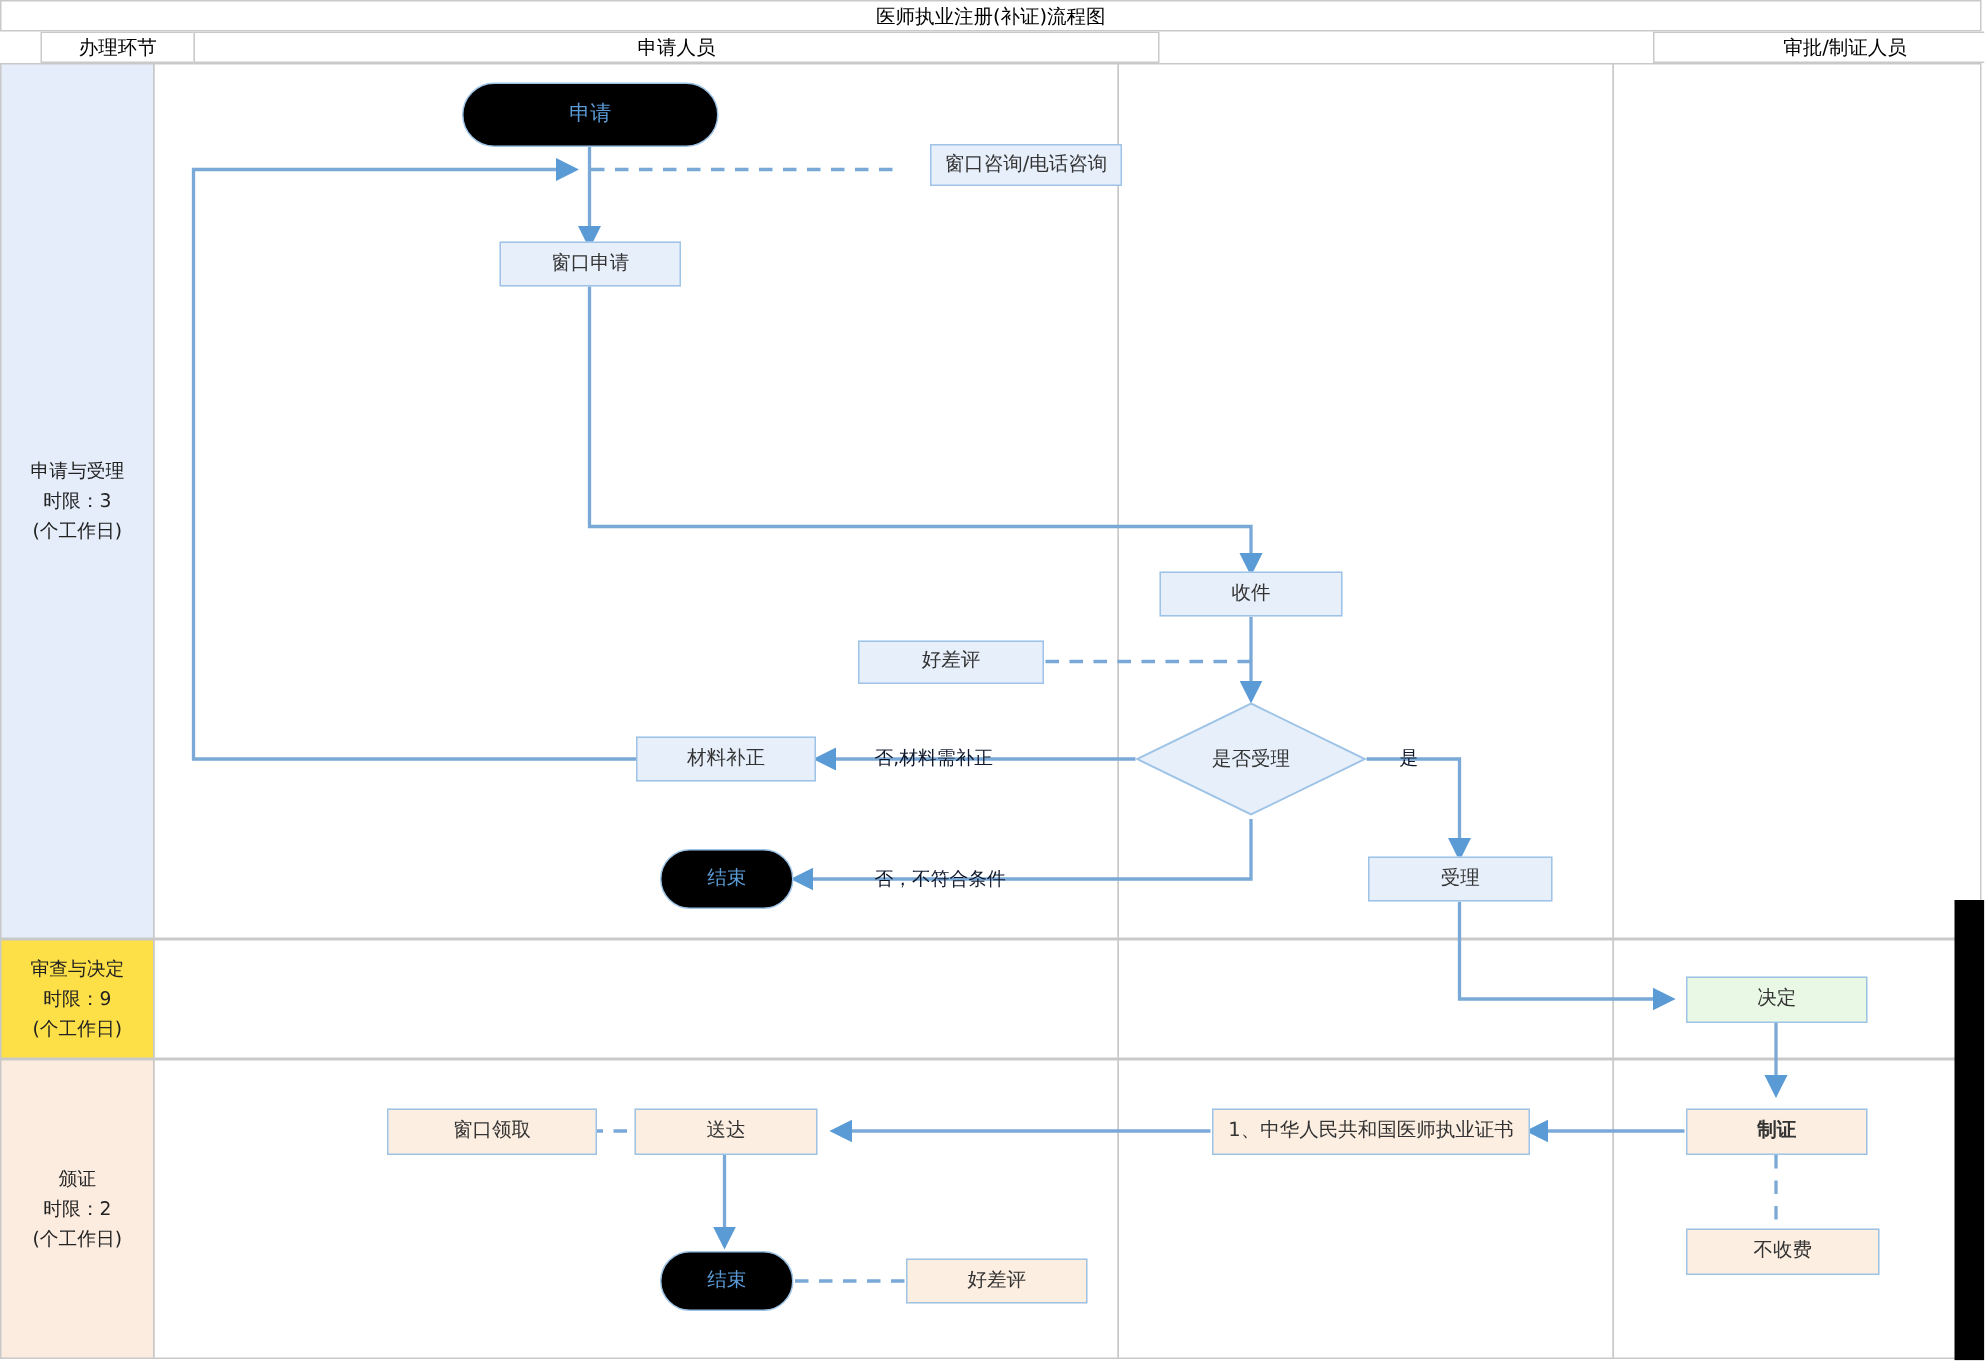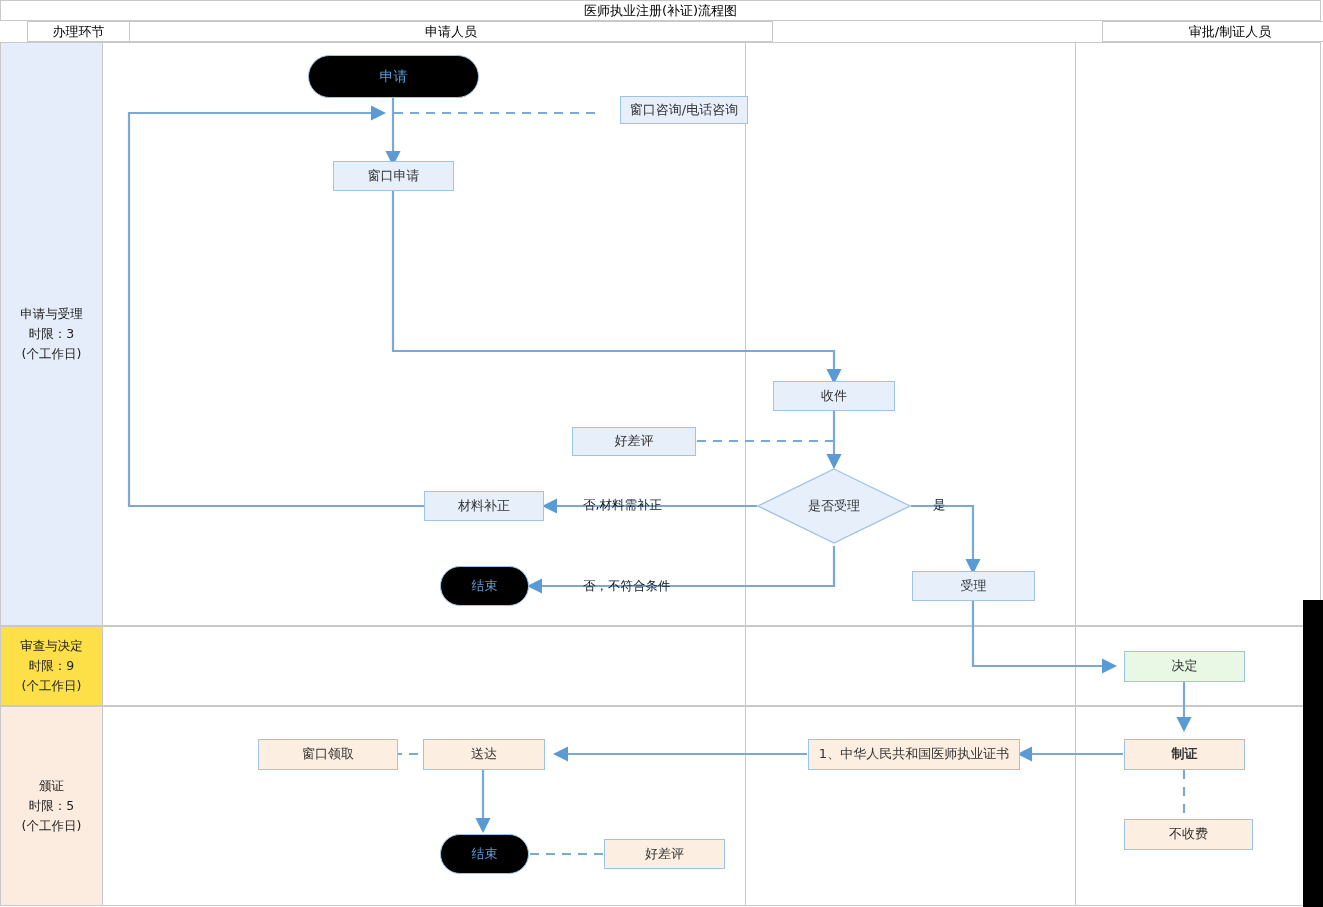--- a/index.html
+++ b/index.html
@@ -62,21 +62,21 @@
   <div class="hdr hdr-1">申请人员</div>
   <div class="hdr hdr-3">审批/制证人员</div>
 
   <div class="stage stage-0">申请与受理
 时限：3
 (个工作日)</div>
   <div class="stage stage-1">审查与决定
 时限：9
 (个工作日)</div>
   <div class="stage stage-2">颁证
-时限：5
+时限：2
 (个工作日)</div>
 
   <div class="lane lane-r0 lane-c1"></div>
   <div class="lane lane-r0 lane-c2"></div>
   <div class="lane lane-r0 lane-c3"></div>
   <div class="lane lane-r1 lane-c1"></div>
   <div class="lane lane-r1 lane-c2"></div>
   <div class="lane lane-r1 lane-c3"></div>
   <div class="lane lane-r2 lane-c1"></div>
   <div class="lane lane-r2 lane-c2"></div>

